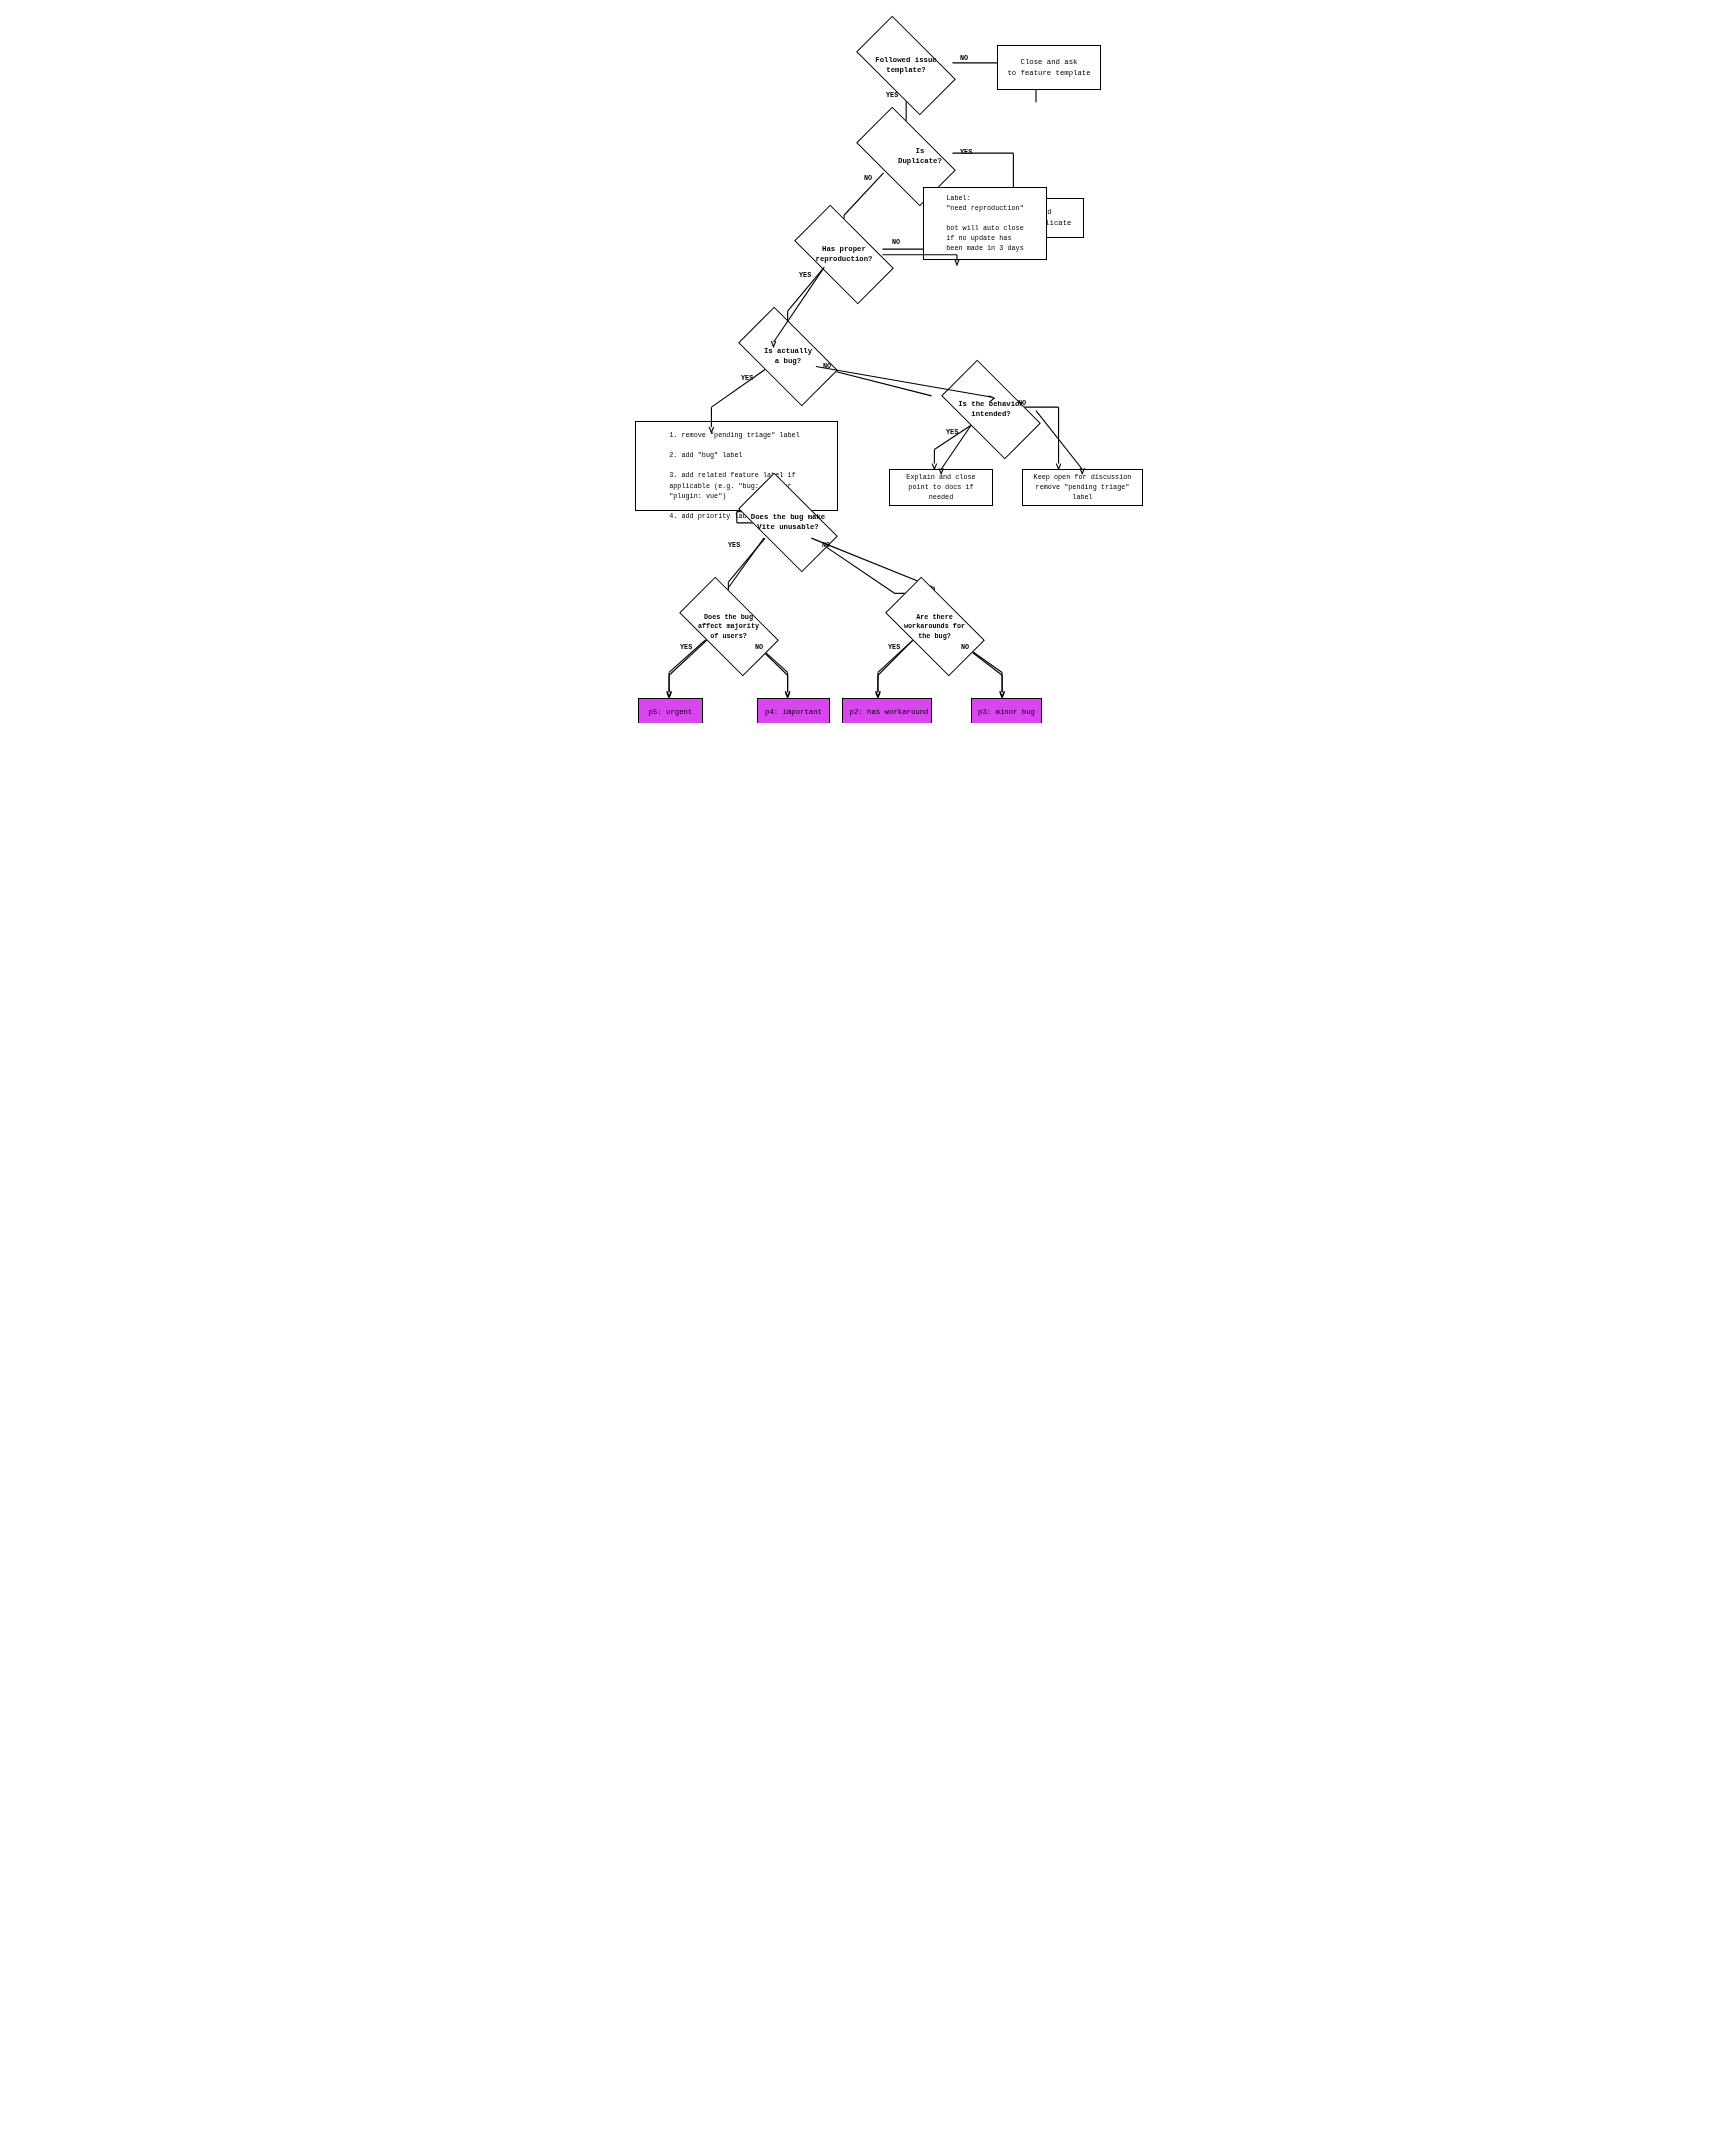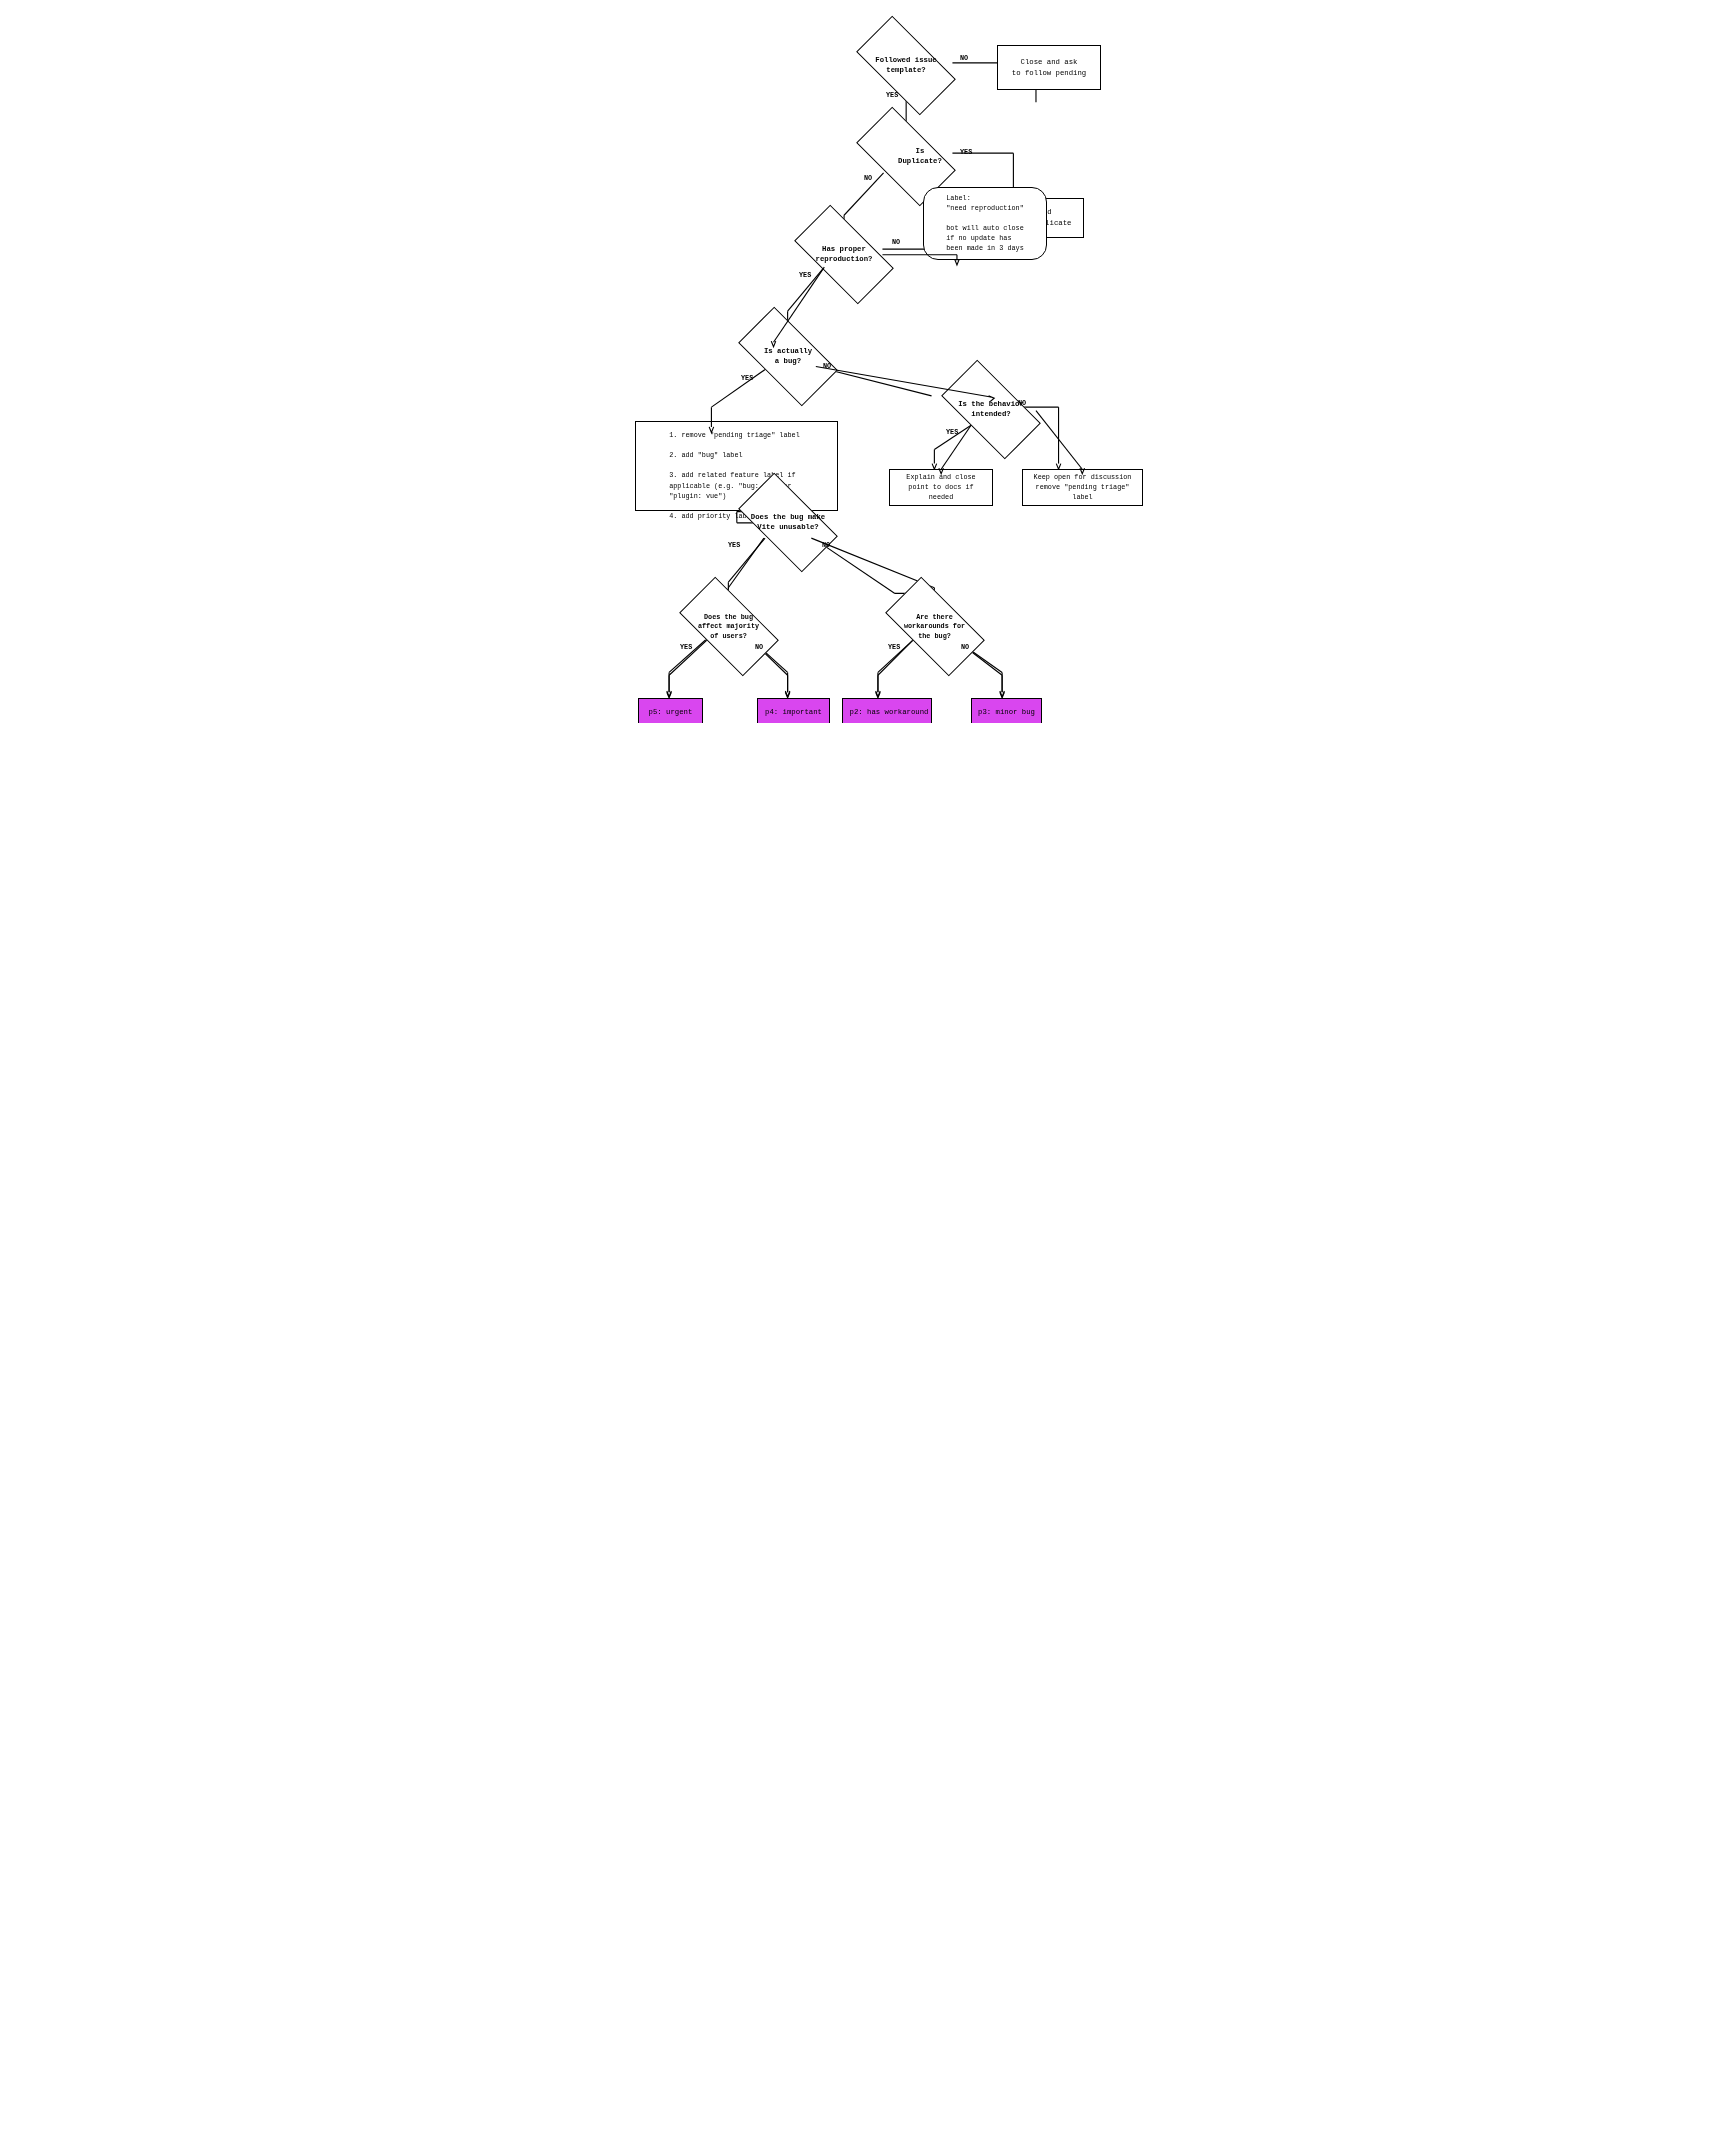--- a/index.html
+++ b/index.html
@@ -168,21 +168,21 @@
     <div class="diamond-label" style="width:73px; top:50%; left:50%; transform:translate(-50%,-50%);">Followed issue
 template?</div>
   </div>
 
   <div class="connector-label" style="left:279px; top:68px;">YES</div>
 
   <div class="connector-label" style="left:353px; top:31px;">NO</div>
 
   <div class="rect" style="left:390px; top:22.6px; width:104px; height:45px; font-size:7.3px;">
     <span>Close and ask
-to follow pending</span>
+to feature template</span>
   </div>
 
   <div class="diamond-wrap" style="left:254px; top:108px; width:90px; height:51px;">
     <div class="diamond"></div>
     <div class="diamond-label" style="width:73px; top:50%; left:50%; transform:translate(-50%,-50%);padding-left:28px;">Is Duplicate?</div>
   </div>
 
   <div class="connector-label" style="left:257px; top:151px;">NO</div>
 
   <div class="connector-label" style="left:353px; top:125px;">YES</div>
@@ -193,21 +193,21 @@
 
   <div class="diamond-wrap" style="left:192px; top:206px; width:90px; height:51px;">
     <div class="diamond"></div>
     <div class="diamond-label" style="width:73px; top:50%; left:50%; transform:translate(-50%,-50%);">Has proper<br>reproduction?</div>
   </div>
 
   <div class="connector-label" style="left:192px; top:248px;">YES</div>
 
   <div class="connector-label" style="left:285px; top:215px;">NO</div>
 
-  <div class="rect" style="left:316px; top:164px; width:124px; height:73px; font-size:6.8px; text-align:left; padding:11px 8px;border-radius:15px;">
+  <div class="rect" style="left:316px; top:164px; width:124px; height:73px; font-size:6.8px; text-align:left; padding:11px 8px;">
     <span style="white-space:pre-line;">Label:
 "need reproduction"
 
 <span style="font-weight:normal;">bot will auto close
 if no update has
 been made in 3 days</span></span>
   </div>
 
   <div class="diamond-wrap" style="left:136px; top:308px; width:90px; height:51px;">
     <div class="diamond"></div>

